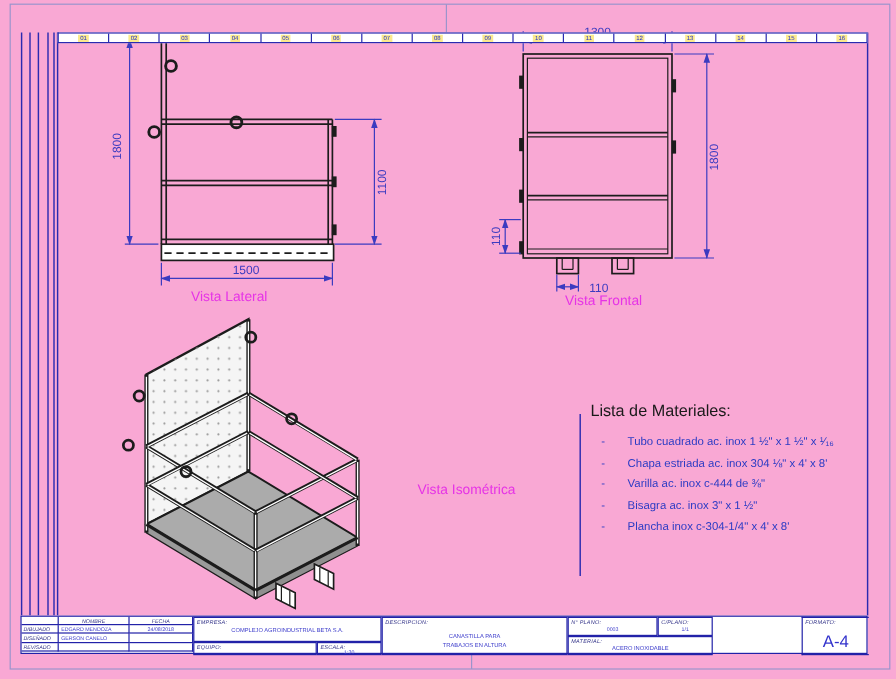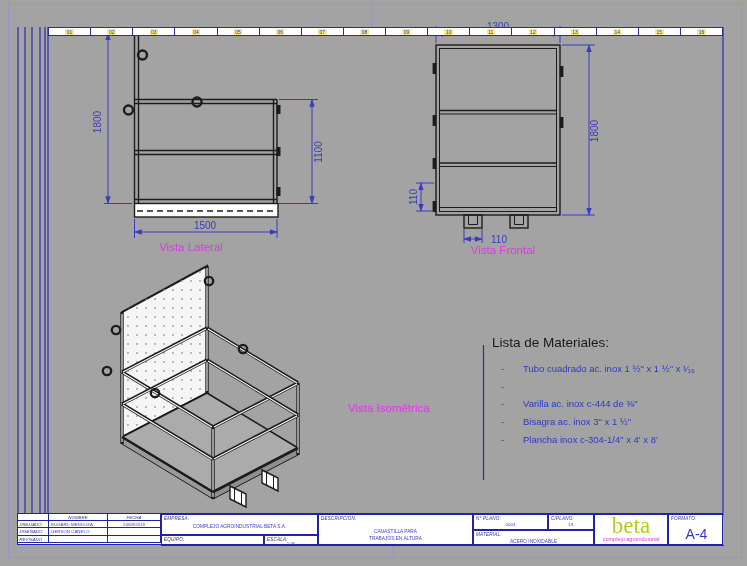--- a/index.html
+++ b/index.html
@@ -1,16 +1,16 @@
 <!DOCTYPE html>
 <html><head>
 <meta charset="utf-8">
 <style>
   html,body{margin:0;padding:0;background:#ffffff;}
-  #page{position:relative;width:747px;height:566px;background:#a3a3a3;
+  #page{position:relative;width:747px;height:566px;background:#f9a8d4;
         font-family:"Liberation Sans",sans-serif;overflow:hidden;}
   #draw-svg{position:absolute;left:0;top:0;}
 
   
   .ruler{position:absolute;left:48px;top:27px;width:675px;height:9px;display:flex;
          border-top:1.4px solid #2a2ab0;border-bottom:1.4px solid #2a2ab0;
          border-left:1px solid #2a2ab0;box-sizing:border-box;background:#fff;}
   .ruler-cell{flex:1;border-right:1px solid #2a2ab0;display:flex;align-items:center;justify-content:center;}
   .ruler-cell span{font-size:5px;line-height:6px;color:#2233cc;background:#fbe98e;padding:0 1.5px;}
 
@@ -297,20 +297,21 @@
 
   <div class="mat">
     <div class="mat-title">Lista de Materiales:</div>
     <div class="mat-items" id="mat-items">
         <div class="mat-item">
           <span class="dash">-</span>
           <span class="txt">Tubo cuadrado ac. inox 1 ½" x 1 ½" x ¹⁄₁₆</span>
         </div>
         <div class="mat-item">
           <span class="dash">-</span>
+          <span class="txt">Chapa estriada ac. inox 304 ⅛" x 4' x 8'</span>
         </div>
         <div class="mat-item">
           <span class="dash">-</span>
           <span class="txt">Varilla ac. inox c-444 de ⅜"</span>
         </div>
         <div class="mat-item">
           <span class="dash">-</span>
           <span class="txt">Bisagra ac. inox 3" x 1 ½"</span>
         </div>
         <div class="mat-item">
@@ -357,23 +358,19 @@
       <div class="tb-center" style="top:7px;font-size:4.4px;">0003</div>
     </div>
     <div class="tb-abs" style="left:530px;top:0;width:46px;height:16px;">
       <span class="tb-label">C/PLANO:</span>
       <div class="tb-center" style="top:7px;font-size:4.4px;">1/1</div>
     </div>
     <div class="tb-abs" style="left:455px;top:16px;width:121px;height:16px;">
       <span class="tb-label">MATERIAL:</span>
       <div class="tb-center" style="top:7.5px;">ACERO INOXIDABLE</div>
     </div>
-    <div class="tb-abs" style="left:576px;top:0;width:74px;height:32px;">
-      <div class="beta-word">beta</div>
-      <div class="beta-sub">complejo agroindustrial</div>
-    </div>
     <div class="tb-abs" style="left:650px;top:0;width:56px;height:32px;border-right:none;">
       <span class="tb-label">FORMATO:</span>
       <div class="formato-val">A-4</div>
     </div>
   </div>
 
 </div>
 
 </body></html>

